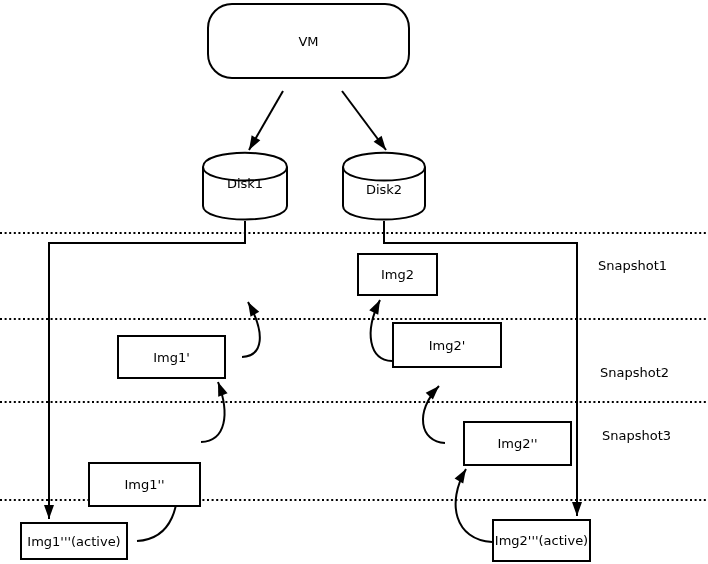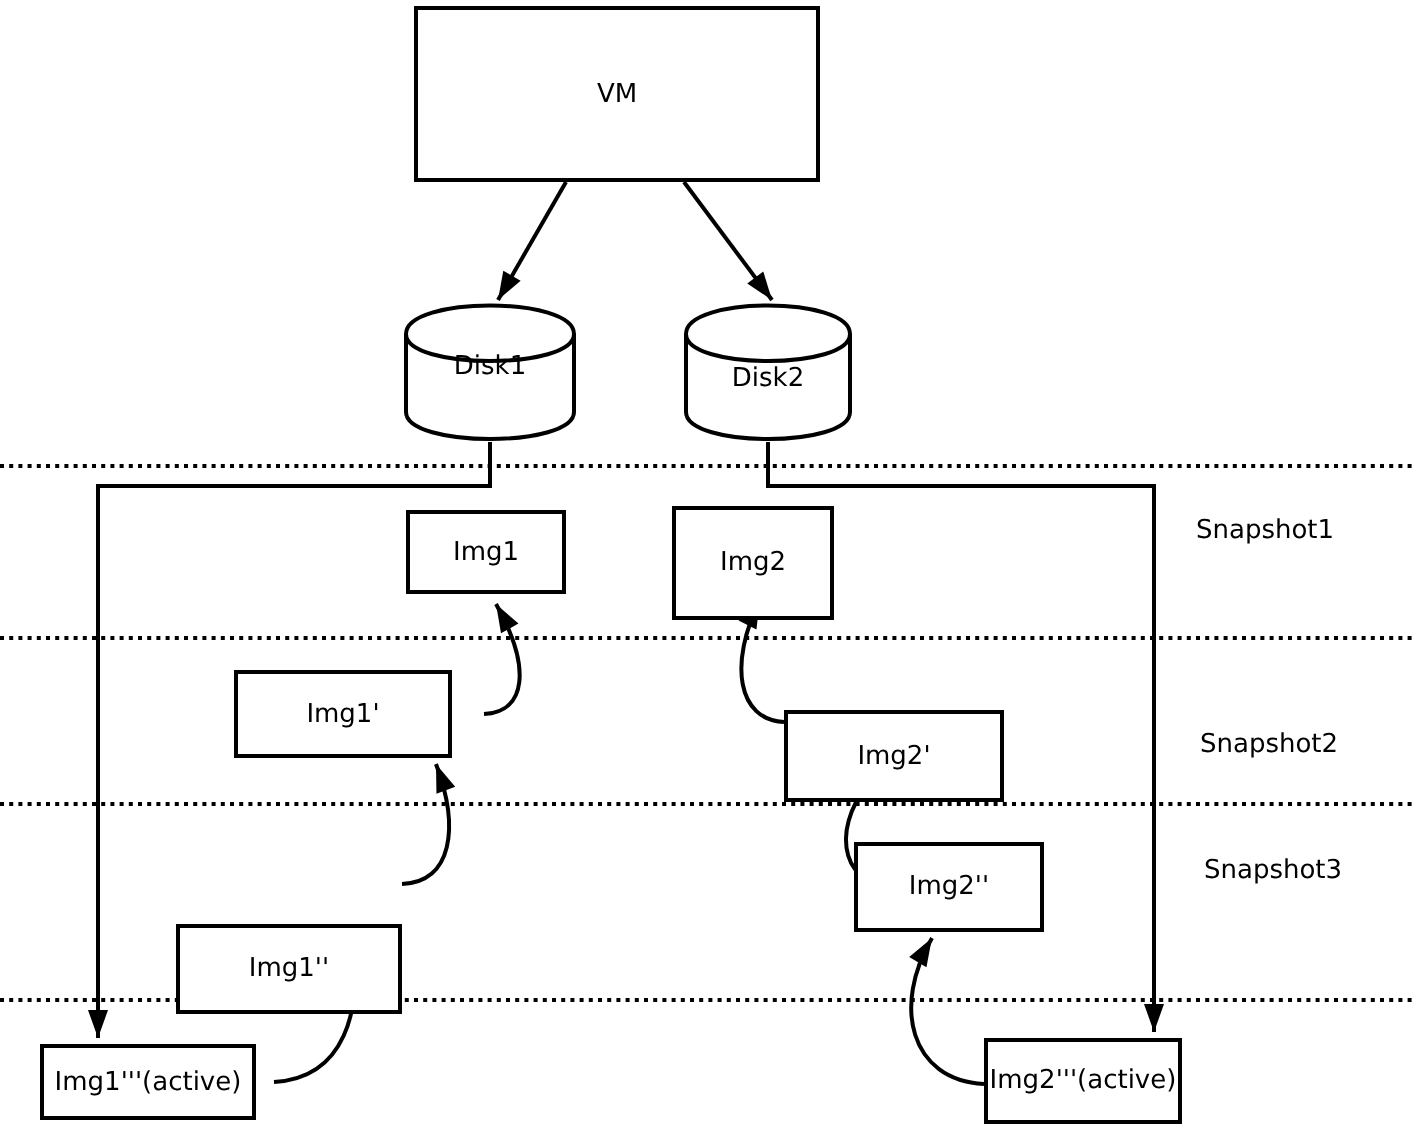--- a/index.html
+++ b/index.html
@@ -29,27 +29,27 @@
     white-space: nowrap;
     line-height: 18px;
   }
   .disk-label {
     position: absolute;
     text-align: center;
     line-height: 18px;
   }
 
   
-  .vm          { left: 207px; top: 3px;   width: 203px; height: 88px; }
+  .vm          { left: 207px; top: 3px;   width: 203px; height: 76px; border-radius: 25px; }
   .img1        { left: 203px; top: 255px; width: 80px;  height: 42px; }
-  .img2        { left: 336px; top: 253px; width: 81px;  height: 57px; }
+  .img2        { left: 357px; top: 253px; width: 81px;  height: 43px; }
   .img1-s2     { left: 117px; top: 335px; width: 109px; height: 44px; text-align: center; }
-  .img2-s2     { left: 392px; top: 355px; width: 110px; height: 46px; }
+  .img2-s2     { left: 392px; top: 322px; width: 110px; height: 46px; }
   .img1-s3     { left: 88px;  top: 418px; width: 113px; height: 45px; margin-top: 44px; }
-  .img2-s3     { left: 427px; top: 421px; width: 95px; height: 45px; }
+  .img2-s3     { left: 463px; top: 421px; width: 109px; height: 45px; }
   .img1-active { left: 20px;  top: 522px; width: 108px; height: 38px; }
   .img2-active { left: 492px; top: 519px; width: 99px; height: 43px; }
 
   .disk1-label { left: 203px; top: 175px; width: 84px; }
   .disk2-label { left: 343px; top: 181px; width: 82px; }
 
   .snap1-label { left: 598px; top: 257px; }
   .snap2-label { left: 600px; top: 364px; }
   .snap3-label { left: 602px; top: 427px; }
 </style>
@@ -92,21 +92,20 @@
       <path d="M343,167 C343,148 425,148 425,167 L425,206 C425,224 343,224 343,206 Z" fill="#fff" stroke="#000" stroke-width="2"></path>
       <path d="M343,167 C343,185 425,185 425,167" fill="none" stroke="#000" stroke-width="2"></path>
     </g>
   </svg>
 
   <div class="node vm">VM</div>
 
   <div class="disk-label disk1-label">Disk1</div>
   <div class="disk-label disk2-label">Disk2</div>
 
-  <div class="node img1">Img1</div>
   <div class="node img2">Img2</div>
   <div class="node img1-s2">Img1'</div>
   <div class="node img2-s2">Img2'</div>
   <div class="node img1-s3">Img1''</div>
   <div class="node img2-s3">Img2''</div>
   <div class="node img1-active">Img1'''(active)</div>
   <div class="node img2-active">Img2'''(active)</div>
 
   <div class="plain-label snap1-label">Snapshot1</div>
   <div class="plain-label snap2-label">Snapshot2</div>

